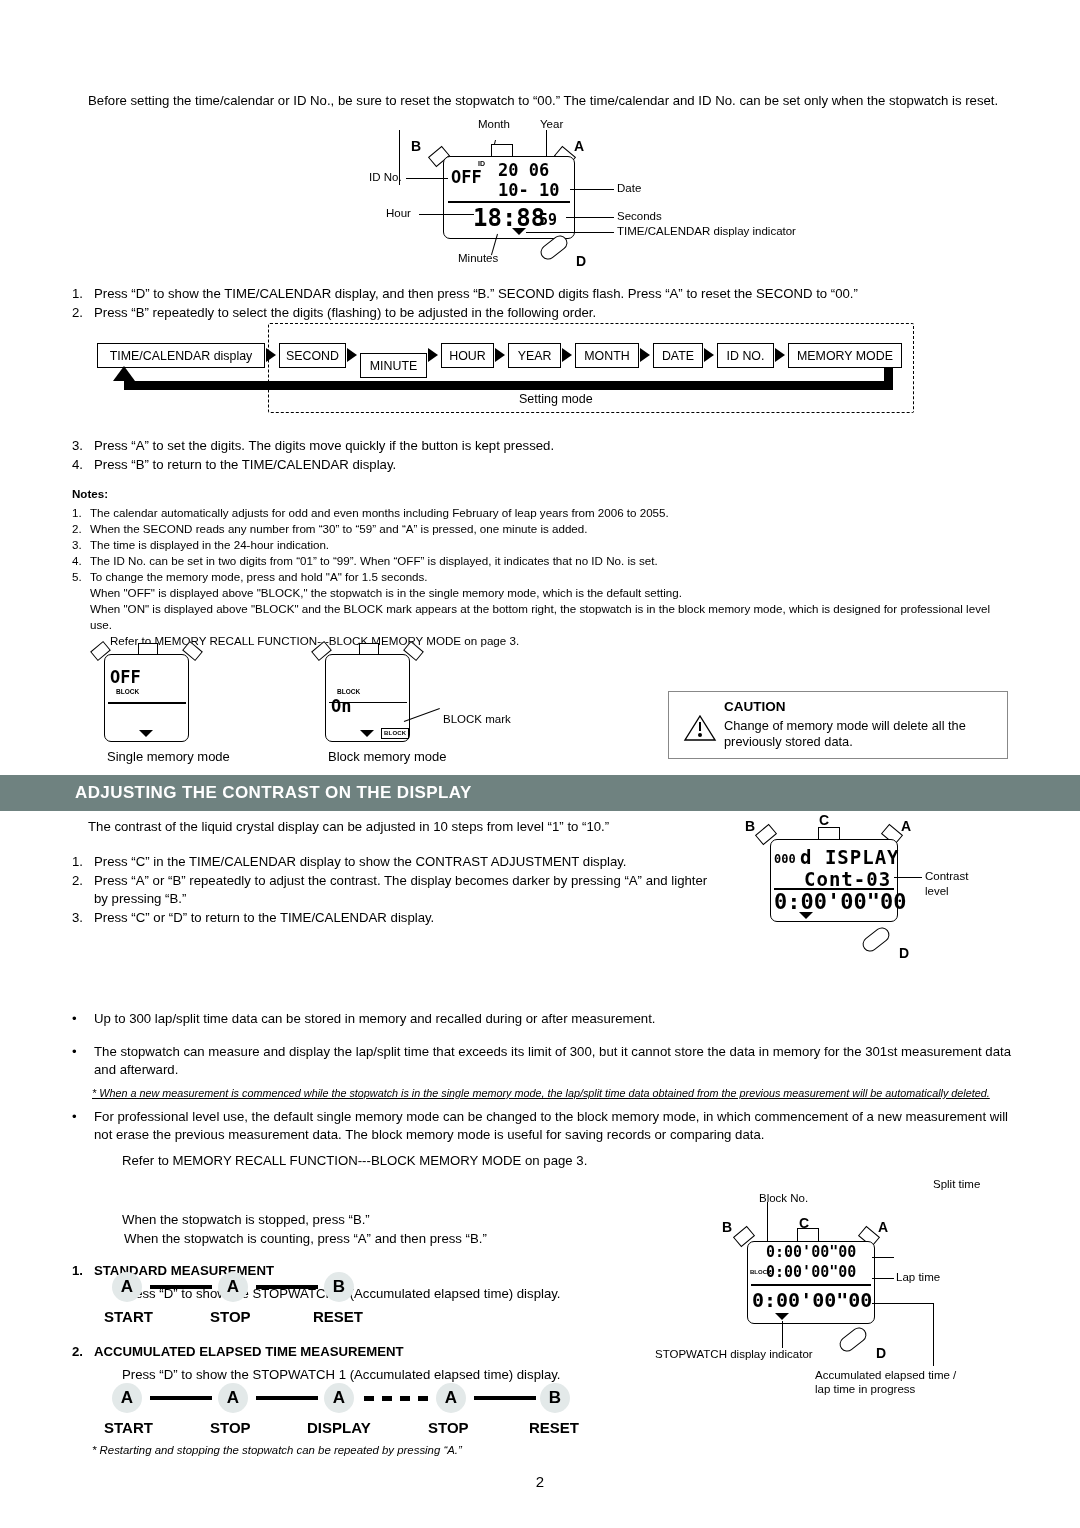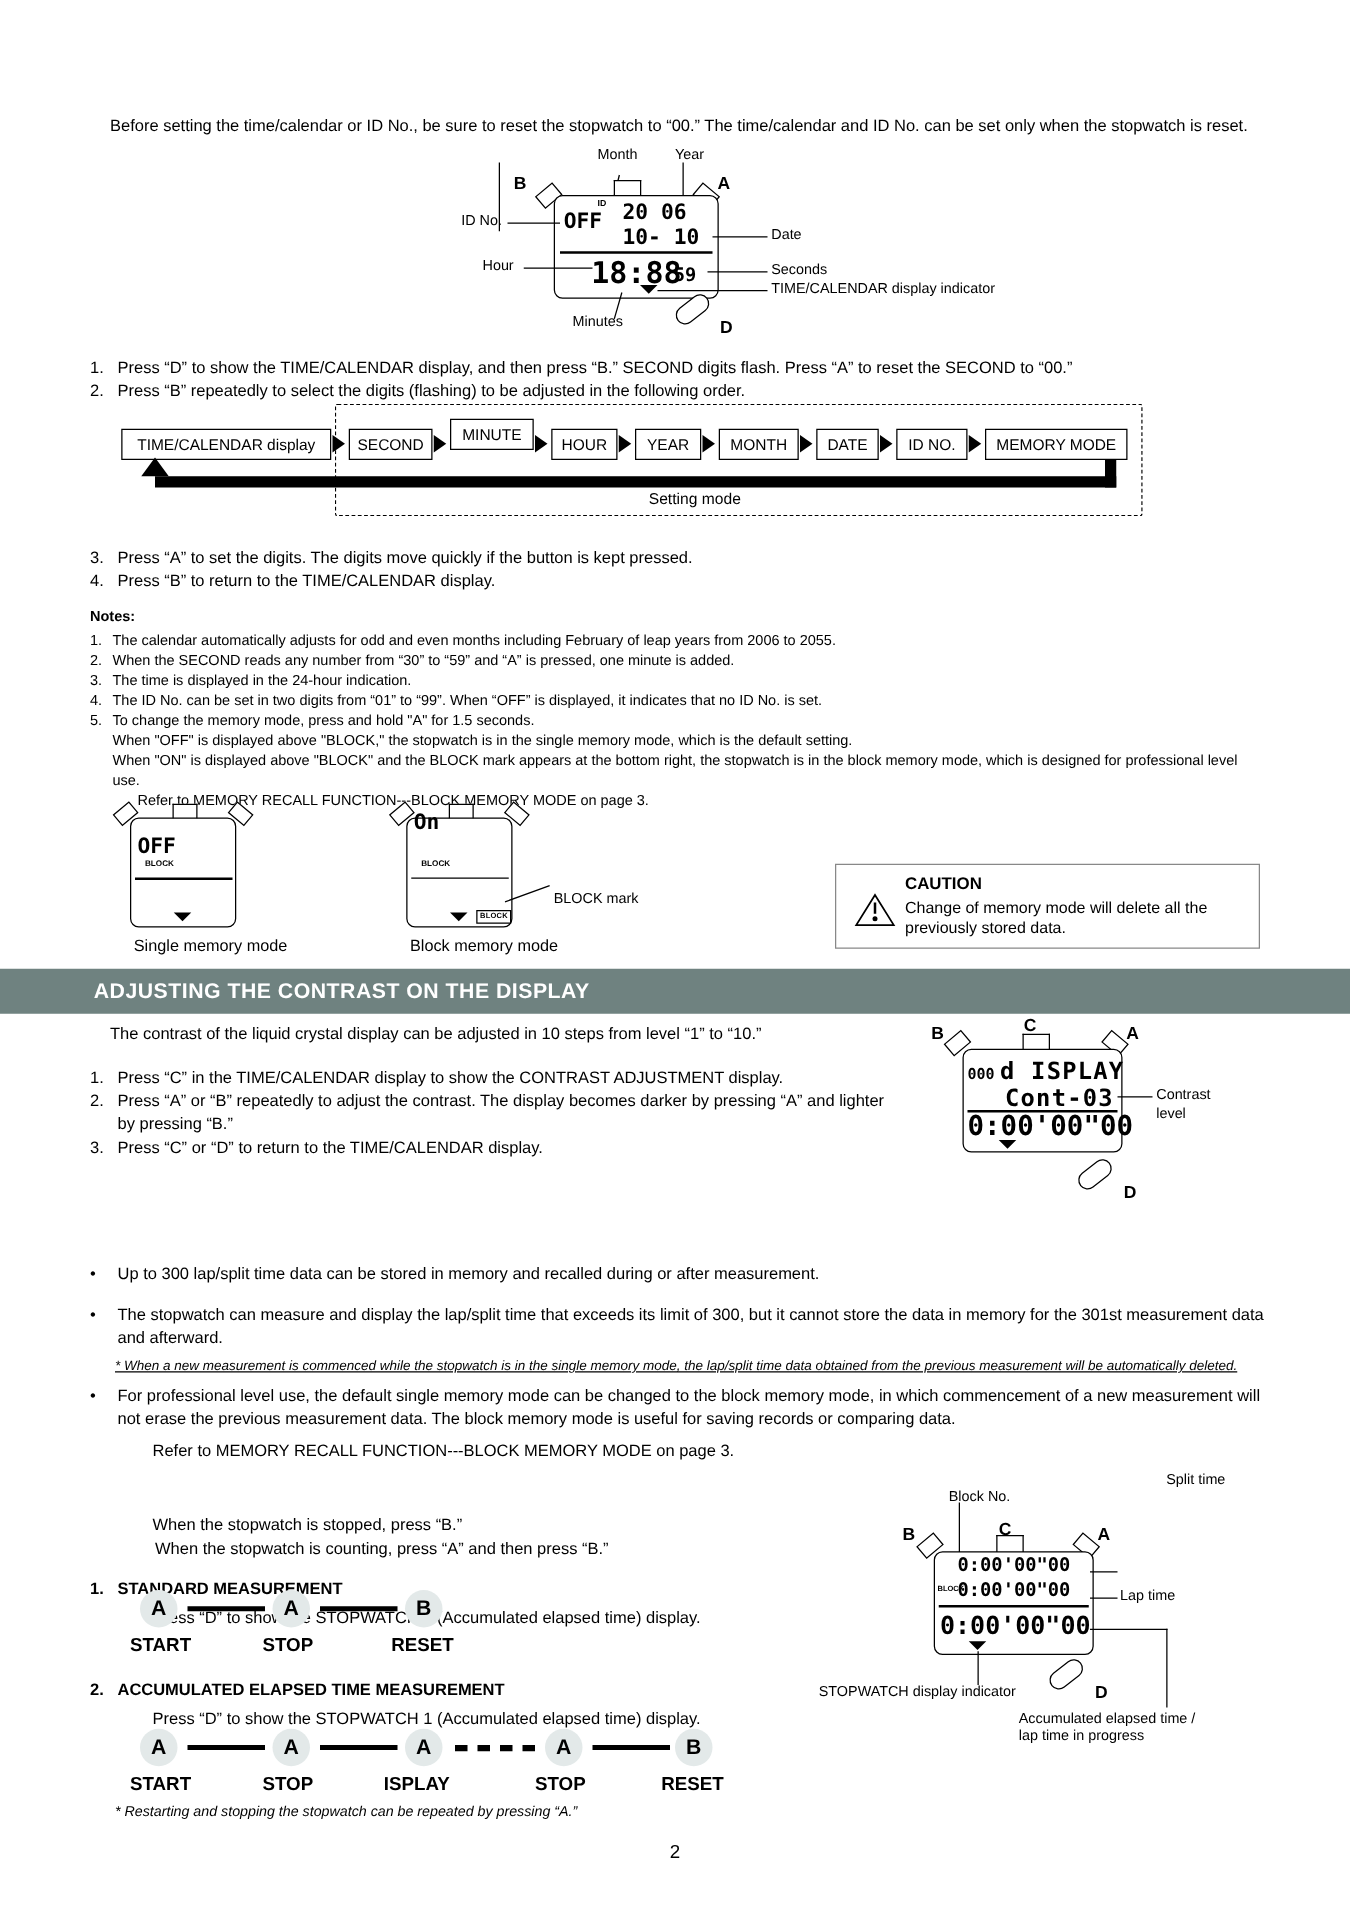--- a/index.html
+++ b/index.html
@@ -232,21 +232,21 @@
 
   <div>
     <div class="flow-dash" style="left:268px; top:323px; width:646px; height:90px;"></div>
 
     <div class="fbox" style="left:97px; top:343px; width:168px;">TIME/CALENDAR display</div>
     <div class="farrow" style="left:266px; top:348px;"></div>
 
     <div class="fbox" style="left:279px; top:343px; width:67px;">SECOND</div>
     <div class="farrow" style="left:347px; top:348px;"></div>
 
-    <div class="fbox" style="left:360px; top:335px; width:67px;">MINUTE</div>
+    <div class="fbox" style="left:360px; top:353px; width:67px;">MINUTE</div>
     <div class="farrow" style="left:428px; top:348px;"></div>
 
     <div class="fbox" style="left:441px; top:343px; width:53px;">HOUR</div>
     <div class="farrow" style="left:495px; top:348px;"></div>
 
     <div class="fbox" style="left:508px; top:343px; width:53px;">YEAR</div>
     <div class="farrow" style="left:562px; top:348px;"></div>
 
     <div class="fbox" style="left:575px; top:343px; width:64px;">MONTH</div>
     <div class="farrow" style="left:640px; top:348px;"></div>
@@ -312,21 +312,21 @@
     <div class="lcd-divider" style="left:108px; top:702px; width:78px;"></div>
     <div class="lcd-tri" style="left:139px; top:730px;"></div>
     <div class="lbl" style="left:107px; top:749px; font-size:13px;">Single memory mode</div>
   </div>
 
   <div>
     <div class="lcd-wing" style="left:313px; top:645px; width:17px; height:12px; transform:rotate(-40deg);"></div>
     <div class="lcd-wing" style="left:405px; top:645px; width:17px; height:12px; transform:rotate(40deg);"></div>
     <div class="lcd-nub" style="left:359px; top:643px; width:20px; height:13px;"></div>
     <div class="lcd-body" style="left:325px; top:654px; width:85px; height:88px;"></div>
-    <div class="seg" style="left:331px; top:648px; font-size:17px;">On</div>
+    <div class="seg" style="left:331px; top:696px; font-size:17px;">On</div>
     <div class="seg-label" style="left:337px; top:688px; font-size:6.5px;">BLOCK</div>
     <div class="lcd-divider" style="left:329px; top:702px; width:78px; border-top-width:1.4px;"></div>
     <div class="lcd-tri" style="left:360px; top:730px;"></div>
     <div class="blockmark" style="left:381px; top:728px;">BLOCK</div>
     <div class="callout" style="left:404px; top:721px; width:38px; height:1px; transform:rotate(-20deg); transform-origin:left;"></div>
     <div class="lbl" style="left:443px; top:713px;">BLOCK mark</div>
     <div class="lbl" style="left:328px; top:749px; font-size:13px;">Block memory mode</div>
   </div>
 
   <div class="caution-box" style="left:668px; top:691px; width:340px; height:68px;">
@@ -441,21 +441,21 @@
     <div class="bdash" style="left:364px; top:1396px;"></div>
     <div class="bdash" style="left:382px; top:1396px;"></div>
     <div class="bdash" style="left:400px; top:1396px;"></div>
     <div class="bdash" style="left:418px; top:1396px;"></div>
     <div class="bcircle" style="left:436px; top:1383px; position:absolute;">A</div>
     <div class="bline" style="left:474px; top:1396px; width:62px;"></div>
     <div class="bcircle" style="left:540px; top:1383px; position:absolute;">B</div>
 
     <div class="blabel" style="left:104px; top:1419px;">START</div>
     <div class="blabel" style="left:210px; top:1419px;">STOP</div>
-    <div class="blabel" style="left:307px; top:1419px;">ISPLAY</div>
+    <div class="blabel" style="left:307px; top:1419px;">DISPLAY</div>
     <div class="blabel" style="left:428px; top:1419px;">STOP</div>
     <div class="blabel" style="left:529px; top:1419px;">RESET</div>
   </div>
 
   <div class="p it" style="left:92px; top:1442px; width:600px; font-size:11.4px;">* Restarting and stopping the stopwatch can be repeated by pressing “A.”</div>
 
   <div>
     <div class="lbl" style="left:727px; top:1192px;padding-left:32px;">Block No.</div>
     <div class="callout" style="left:767px; top:1202px; width:1px; height:47px;"></div>
 

